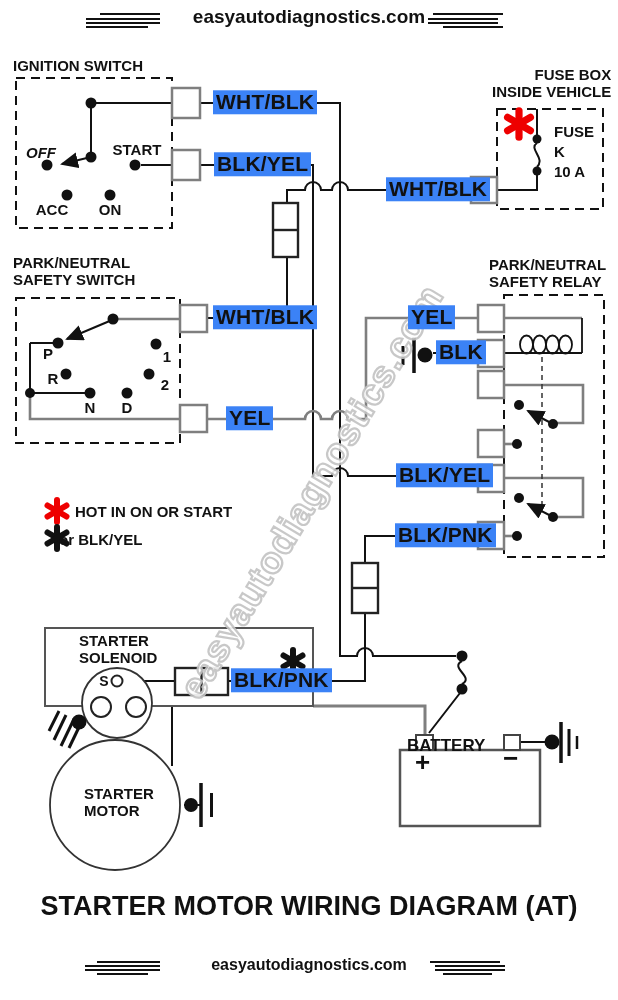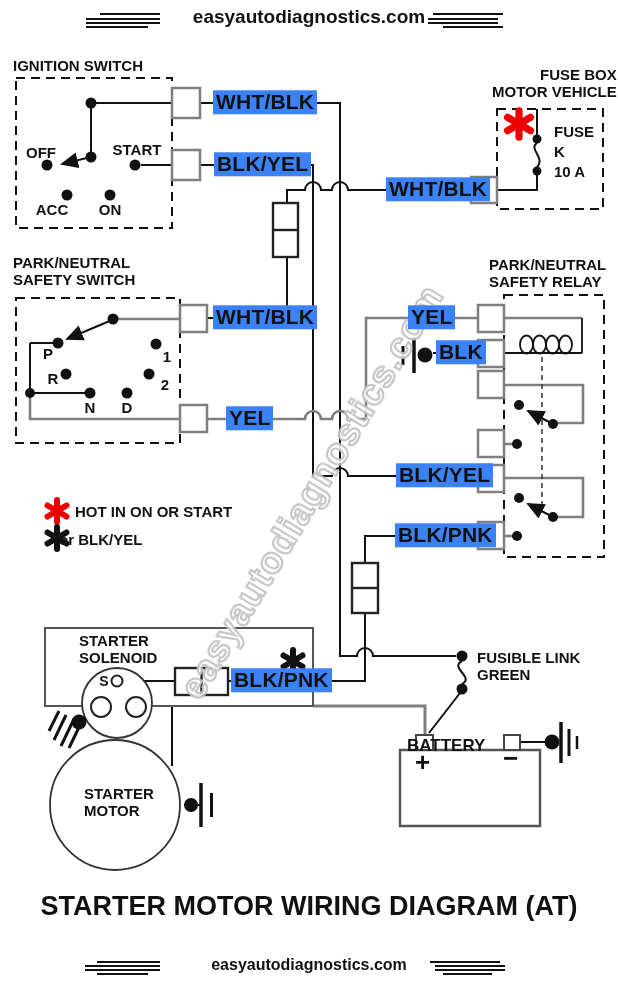--- a/index.html
+++ b/index.html
@@ -225,21 +225,21 @@
   </svg>
 
   <div class="wm">easyautodiagnostics.com</div>
 
   <div class="t fs19 ctr" style="top:6px;">easyautodiagnostics.com</div>
   <div class="t ctr" style="top:956px;font-size:16px;">easyautodiagnostics.com</div>
 
   <div class="t fs15" style="left:13px;top:57px;">IGNITION SWITCH</div>
   <div class="t fs15" style="left:492px;top:66px;text-align:right;">
     <div>FUSE BOX</div>
-    <div>MOTOR VEHICLE</div>
+    <div>INSIDE VEHICLE</div>
   </div>
   <div class="t fs15" style="left:554px;top:122px;line-height:1.33;">
     <div>FUSE</div>
     <div>K</div>
     <div>10 A</div>
   </div>
   <div class="t fs15" style="left:13px;top:254px;">
     <div>PARK/NEUTRAL</div>
     <div>SAFETY SWITCH</div>
   </div>
@@ -248,29 +248,25 @@
     <div>SAFETY RELAY</div>
   </div>
   <div class="t fs15" style="left:79px;top:632px;">
     <div>STARTER</div>
     <div>SOLENOID</div>
   </div>
   <div class="t fs15" style="left:84px;top:785px;">
     <div>STARTER</div>
     <div>MOTOR</div>
   </div>
-  <div class="t fs15" style="left:477px;top:649px;">
-    <div>FUSIBLE LINK</div>
-    <div>GREEN</div>
-  </div>
   <div class="t fs17" style="left:407px;top:736px;">BATTERY</div>
   <div class="t sym" style="left:415px;top:748px;">+</div>
   <div class="t sym" style="left:503px;top:744px;">−</div>
 
-  <div class="pos" style="left:41px;top:152px;">OFF</div>
+  <div class="pos" style="left:41px;top:152px;font-style:italic;">OFF</div>
   <div class="pos" style="left:137px;top:149px;">START</div>
   <div class="pos" style="left:52px;top:209px;">ACC</div>
   <div class="pos" style="left:110px;top:209px;">ON</div>
   <div class="pos" style="left:48px;top:353px;">P</div>
   <div class="pos" style="left:53px;top:378px;">R</div>
   <div class="pos" style="left:90px;top:407px;">N</div>
   <div class="pos" style="left:127px;top:407px;">D</div>
   <div class="pos" style="left:167px;top:356px;">1</div>
   <div class="pos" style="left:165px;top:384px;">2</div>
 

